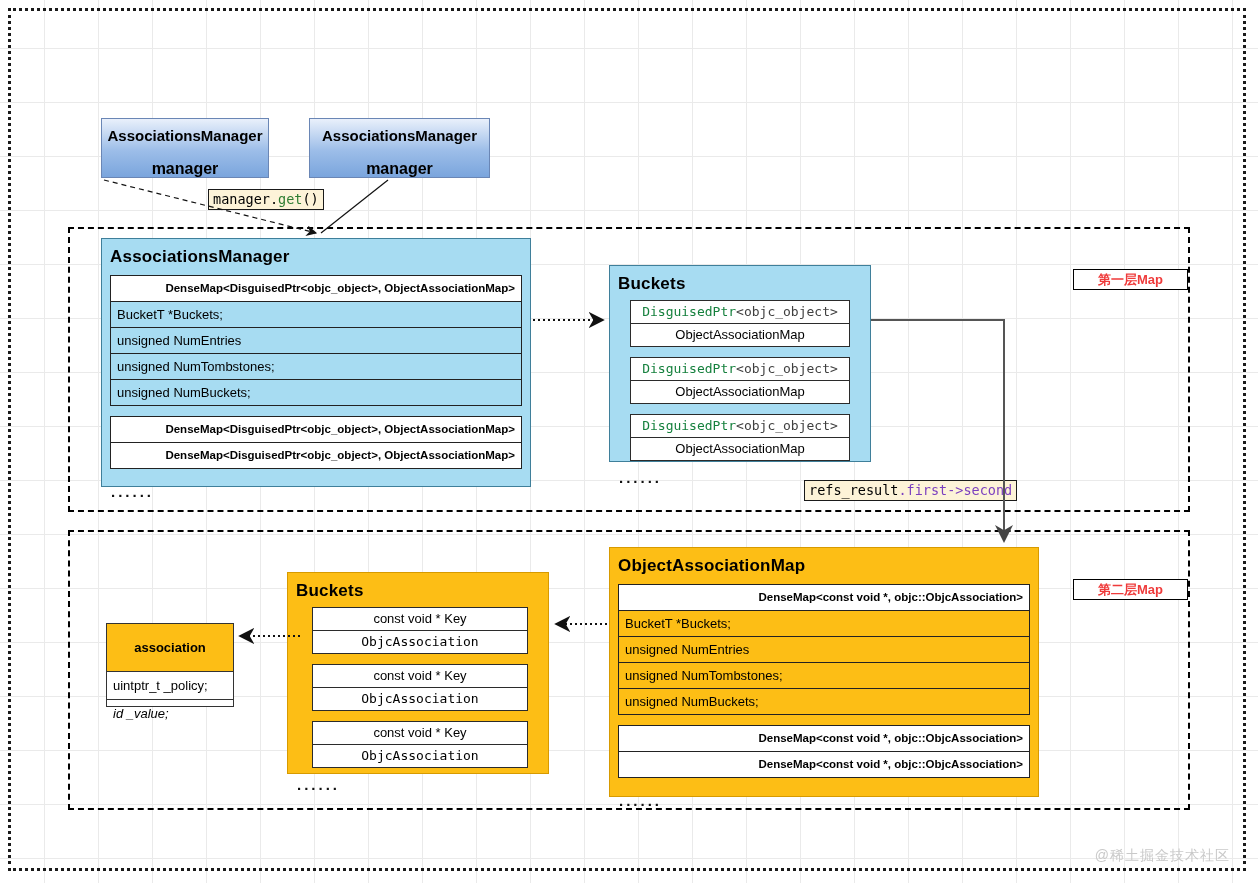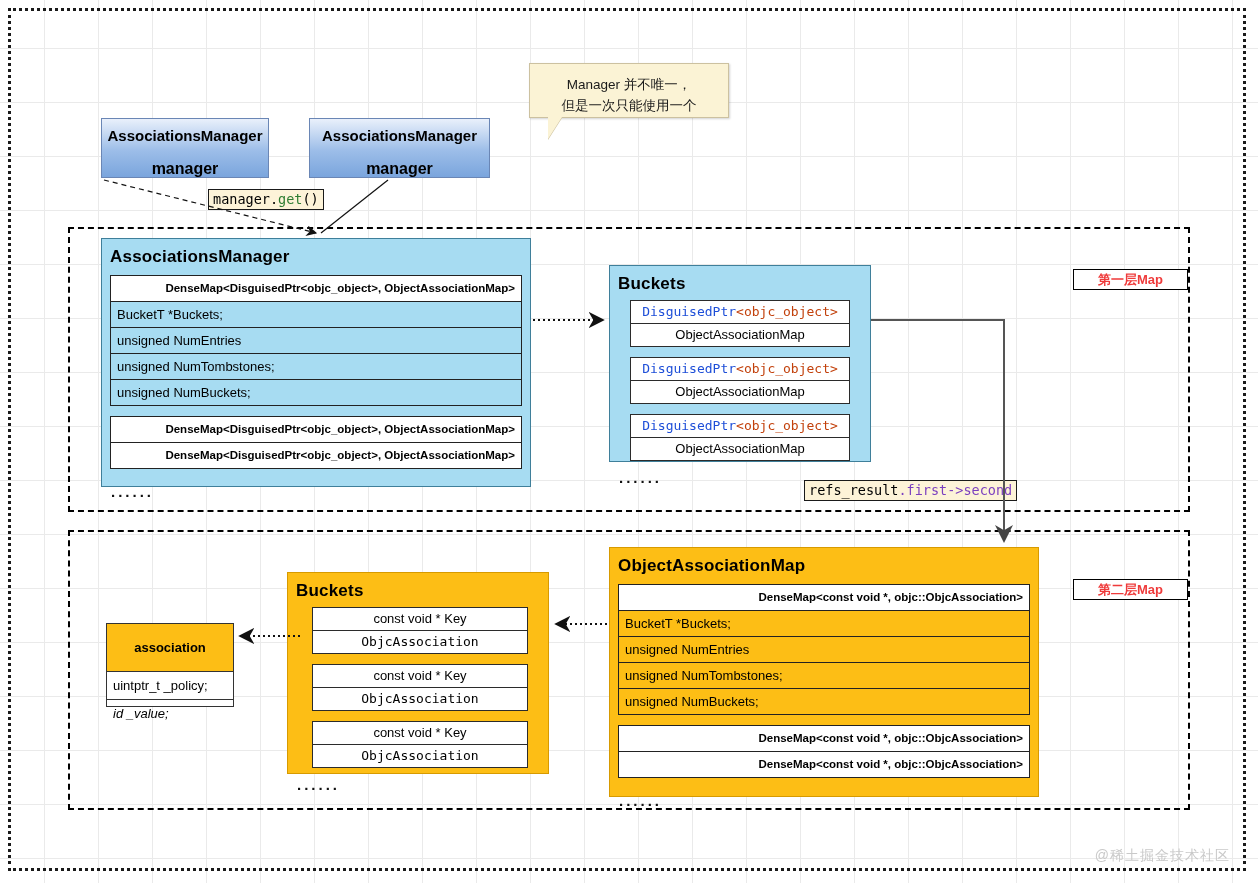--- a/index.html
+++ b/index.html
@@ -89,22 +89,22 @@
   .entry .line{
     padding:3px 6px;
     text-align:center;
     font-size:13px;
     line-height:16px;
     color:#000;
     white-space:nowrap;
   }
   .entry .line.top{border-bottom:1px solid #2b2b2b;}
   .mono{font-family:"DejaVu Sans Mono", monospace;font-size:13px;}
-  .c-gray{color:#1d4ed8;}
-  .c-teal{color:#c2410c;}
+  .c-gray{color:#15803d;}
+  .c-teal{color:#404040;}
   .c-purple{color:#7b3fbf;}
   .c-green{color:#2e7d32;}
 
   
   .mgr-box{
     position:absolute;
     background:linear-gradient(to bottom,#e9f0fb 0%, #9cbde8 55%, #7aa5dd 100%);
     border:1px solid #6a86b5;
     box-sizing:border-box;
     text-align:center;
@@ -181,25 +181,20 @@
   <div class="mgr-box" style="left:101px;top:118px;width:168px;height:60px;">
     <div class="t1">AssociationsManager</div>
     <div class="t2">manager</div>
   </div>
 
   <div class="mgr-box" style="left:309px;top:118px;width:181px;height:60px;">
     <div class="t1">AssociationsManager</div>
     <div class="t2">manager</div>
   </div>
 
-  <div class="callout" style="left:529px;top:63px;width:200px;height:55px;">
-    <div>Manager 并不唯一，</div>
-    <div>但是一次只能使用一个</div>
-    <div class="tail"></div>
-  </div>
 
   <div class="code-label" style="left:208px;top:189px;">
     <span>manager.</span><span class="c-green">get</span><span>()</span>
   </div>
 
   <div class="layer-box" style="left:68px;top:227px;width:1122px;height:285px;"></div>
   <div class="layer-label" style="left:1073px;top:269px;">第一层Map</div>
 
   <div class="blue-card" style="left:101px;top:238px;width:430px;height:249px;">
     <div class="card-title">AssociationsManager</div>

